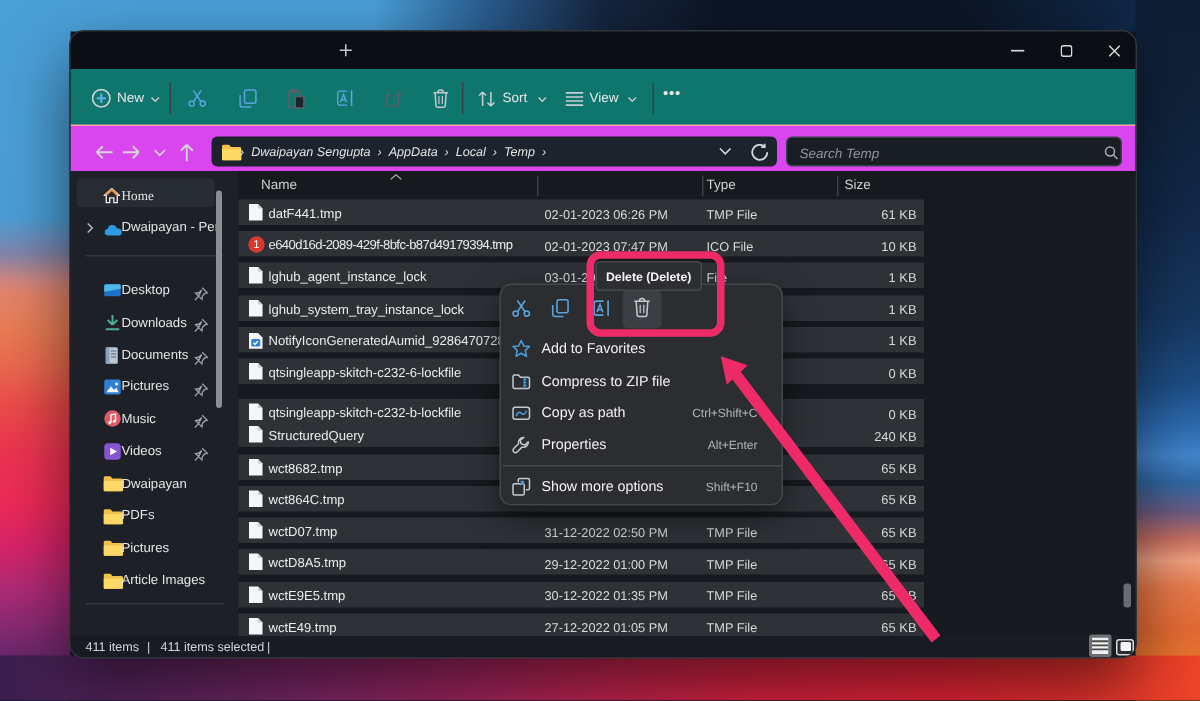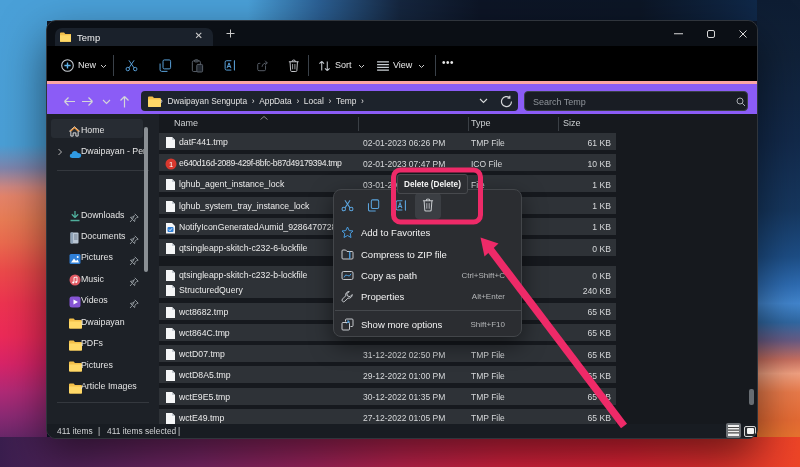--- a/index.html
+++ b/index.html
@@ -25,26 +25,26 @@
 
 
 #titlebar { position:absolute; left:0; top:0; width:100%; height:25px; background:#0b0f15; }
 #tab { position:absolute; left:8px; top:7px; width:158px; height:18px; background:#1a212b;
   border-radius:7px 7px 0 0; }
 #tab .tname { position:absolute; left:22px; top:3.5px; font-size:9.4px; color:#f2f2f2; letter-spacing:0.1px; }
 #tab .tx { position:absolute; right:10px; top:2px; font-size:10px; color:#cfcfcf; }
 .winbtns { position:absolute; right:0; top:0; height:25px; width:120px; color:#d8d8d8; }
 
 
-#toolbar { position:absolute; left:0; top:25px; width:100%; height:38px; background:#000000; border-bottom:3px solid #fca5a5; }
+#toolbar { position:absolute; left:0; top:25px; width:100%; height:38px; background:#0f766e; border-bottom:1px solid #fca5a5; }
 .tsep { position:absolute; top:9px; width:1px; height:21px; background:#3a4149; }
 .tlabel { position:absolute; font-size:9px; color:#e8e8e8; }
 
 
-#addr { position:absolute; left:0; top:63px; width:100%; height:30px; background:#8b5cf6; }
+#addr { position:absolute; left:0; top:63px; width:100%; height:30px; background:#d946ef;font-style:italic; }
 #crumbbox { position:absolute; left:94px; top:7px; width:377px; height:20px; background:#1d232c; border-radius:4px; }
 #crumbbox .ct { position:absolute; top:5px; font-size:8.4px; color:#e2e2e2; white-space:nowrap; }
 #searchbox { position:absolute; left:477px; top:7px; width:224px; height:20px; background:#191d24; border:1px solid #3a4047; border-radius:4px; }
 #searchbox .st { position:absolute; left:8px; top:4.5px; font-size:9px; color:#8f949a; }
 
 
 #sidebar { position:absolute; left:0; top:93px; width:112px; height:312px; background:#1d2127; }
 .sitem { position:absolute; left:0; width:100%; height:20px; }
 .sitem .slabel { position:absolute; left:34px; top:4.5px; font-size:8.8px; color:#e4e4e4; white-space:nowrap; }
 .sitem .sicon { position:absolute; left:22px; top:3px; width:12px; height:12px; }
@@ -90,28 +90,20 @@
 <div id="wall">
     <div id="wtop"></div>
     <div id="wleft"></div>
     <div id="wright"></div>
     <div id="wbot"></div>
   </div>
 
 <div id="win">
 
   <div id="titlebar">
-    <div id="tab">
-      <svg class="abs" style="left:4.5px;top:4px" width="11.5" height="10" viewBox="0 0 13 11">
-        <path d="M0 1.5 Q0 .5 1 .5 L4.6 .5 L6 2 L12 2 Q13 2 13 3 L13 10 Q13 11 12 11 L1 11 Q0 11 0 10 Z" fill="#f3c04a"></path>
-        <path d="M0 3.6 L13 3.6 L13 10 Q13 11 12 11 L1 11 Q0 11 0 10 Z" fill="#ffd968"></path>
-      </svg>
-      <span class="tname">Temp</span>
-      <span class="tx">✕</span>
-    </div>
     <svg class="abs" style="left:179px;top:8px" width="9" height="9" viewBox="0 0 9 9">
         <path d="M4.5 0.5 V8.5 M0.5 4.5 H8.5" stroke="#c8c8c8" stroke-width="1"></path>
       </svg>
     <div class="winbtns">
       <svg class="abs" style="right:74px;top:12px" width="9" height="1.5" viewBox="0 0 9 1.5">
           <path d="M0 0.75 H9" stroke="#d8d8d8" stroke-width="1.1"></path>
         </svg>
       <svg class="abs" style="right:42px;top:8.5px" width="8" height="8" viewBox="0 0 8 8">
           <rect x="0.5" y="0.5" width="7" height="7" rx="1.5" stroke="#d8d8d8" stroke-width="1" fill="none"></rect>
         </svg>
@@ -231,36 +223,46 @@
     <div id="searchbox">
       <span class="st">Search Temp</span>
       <svg class="abs" style="left:211px;top:5px" width="10" height="10" viewBox="0 0 10 10">
         <circle cx="4" cy="4" r="3" stroke="#a9adb2" stroke-width="1" fill="none"></circle>
         <path d="M6.3 6.3 L9 9" stroke="#a9adb2" stroke-width="1"></path>
       </svg>
     </div>
   </div>
 
   <div id="sidebar">
-      <div class="sitem" style="top:6px;">
+      <div class="sitem" style="top:6px;font-family:Liberation Serif, serif;">
         <div class="abs" style="left:4px;top:-1px;width:92px;height:19px;background:#272c33;border-radius:3px;"></div>
         <span class="sicon"><svg width="11" height="11" viewBox="0 0 12 12">
             <path d="M6 0.8 L11.4 5.6 L10 5.6 L10 11 L7.5 11 L7.5 7.5 L4.5 7.5 L4.5 11 L2 11 L2 5.6 L0.6 5.6 Z" fill="none" stroke="#e8e8e8" stroke-width="1"></path>
             <path d="M6 0.8 L11.4 5.6 L9.2 5.6 L6 2.8 L2.8 5.6 L0.6 5.6 Z" fill="#e8923a" stroke="none"></path>
           </svg></span>
         <span class="slabel">Home</span>
       </div>
       <div class="sitem" style="top:27.5px;">
         <svg class="abs" style="left:10px;top:6px" width="6" height="8" viewBox="0 0 6 8">
           <path d="M1.5 1 L4.5 4 L1.5 7" stroke="#b9b9b9" stroke-width="1" fill="none"></path>
         </svg>
         <span class="sicon"><svg style="margin-top:-1px" width="13" height="10" viewBox="0 0 13 10">
             <path d="M3.5 9 Q0.8 9 0.8 6.8 Q0.8 4.9 2.8 4.7 Q3.2 2 5.9 2 Q8.2 2 8.9 4.1 Q12.2 4.1 12.2 6.6 Q12.2 9 9.8 9 Z" fill="#2f9ae3"></path>
           </svg></span>
         <span class="slabel">Dwaipayan - Per</span>
+      </div>
+      <div class="sitem" style="top:69.5px;">
+        <span class="sicon"><svg width="12" height="12" viewBox="0 0 12 12">
+            <rect x="0.5" y="1.5" width="11" height="8" rx="1" fill="#1e72c8"></rect>
+            <path d="M0.5 2.5 Q0.5 1.5 1.5 1.5 L10.5 1.5 Q11.5 1.5 11.5 2.5 L11.5 4.5 L0.5 6.5 Z" fill="#4db8e8"></path>
+          </svg></span>
+        <span class="slabel">Desktop</span>
+        <span class="pin"><svg width="10" height="10" viewBox="0 0 10 10">
+            <path d="M5.8 0.8 L9.2 4.2 L7.6 4.6 L6 6.2 L5.6 8.6 L3.4 6.4 L1 9 M3.4 6.4 L1.4 4.4 L3.8 4 L5.4 2.4 Z" stroke="#9aa0a6" stroke-width="0.9" fill="none"></path>
+          </svg></span>
       </div>
       <div class="sitem" style="top:91px;">
         <span class="sicon"><svg width="12" height="12" viewBox="0 0 12 12">
             <path d="M6 1 V7.5 M6 7.5 L2.8 4.3 M6 7.5 L9.2 4.3" stroke="#4fae9b" stroke-width="1.3" fill="none"></path>
             <path d="M1.5 10.5 H10.5" stroke="#4fae9b" stroke-width="1.3"></path>
           </svg></span>
         <span class="slabel">Downloads</span>
         <span class="pin"><svg width="10" height="10" viewBox="0 0 10 10">
             <path d="M5.8 0.8 L9.2 4.2 L7.6 4.6 L6 6.2 L5.6 8.6 L3.4 6.4 L1 9 M3.4 6.4 L1.4 4.4 L3.8 4 L5.4 2.4 Z" stroke="#9aa0a6" stroke-width="0.9" fill="none"></path>
           </svg></span>

